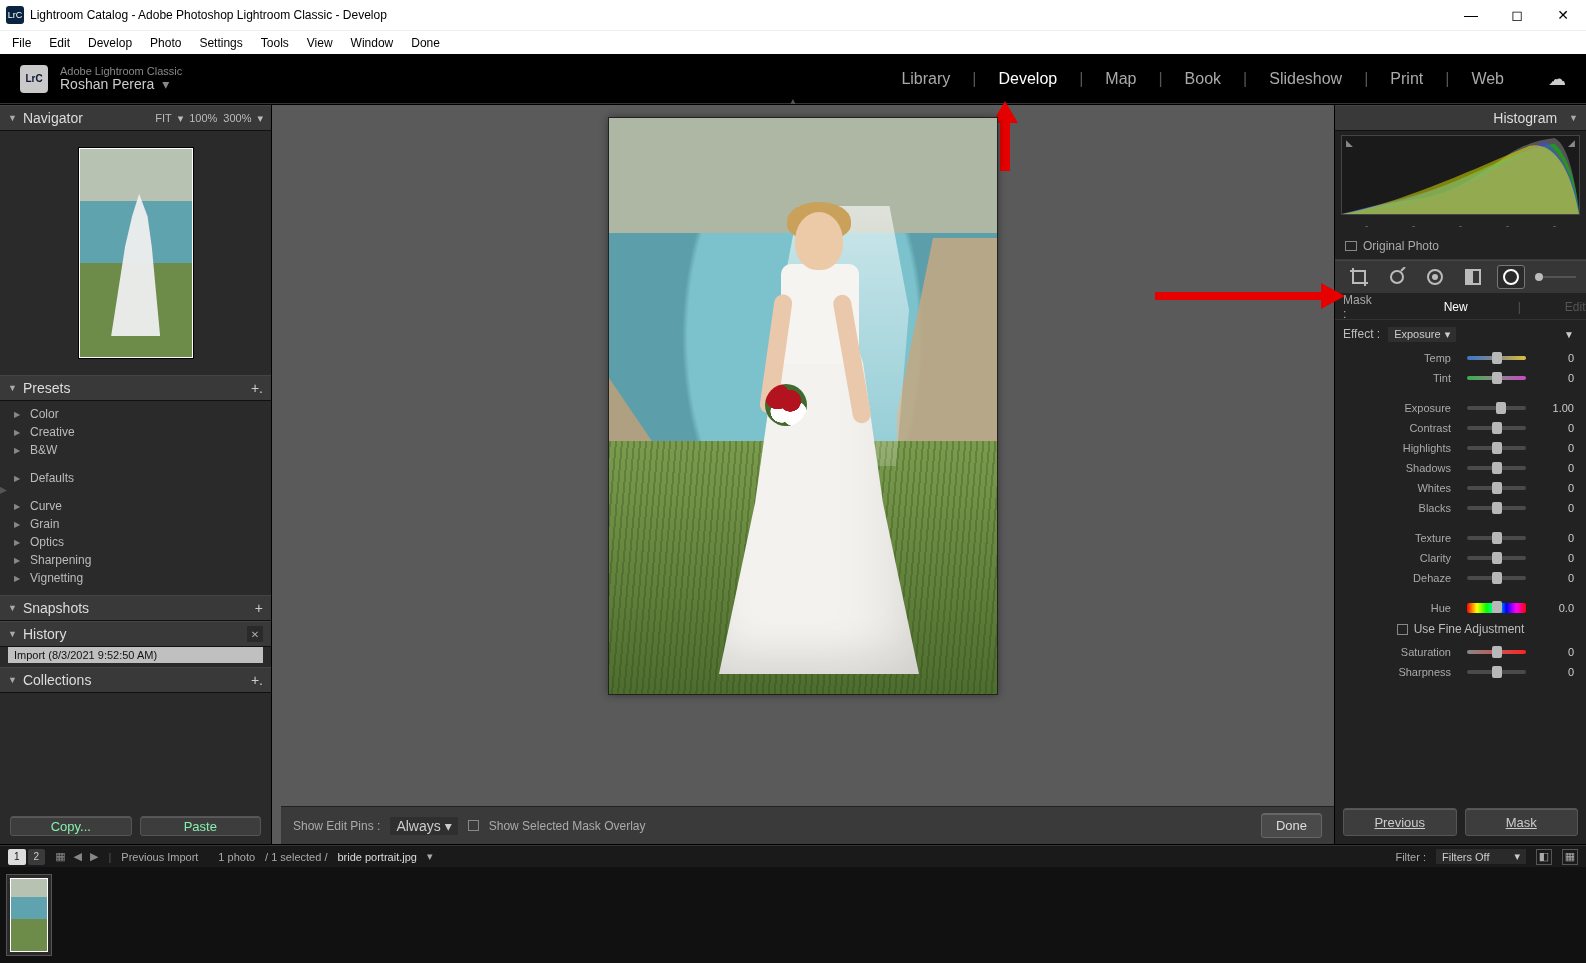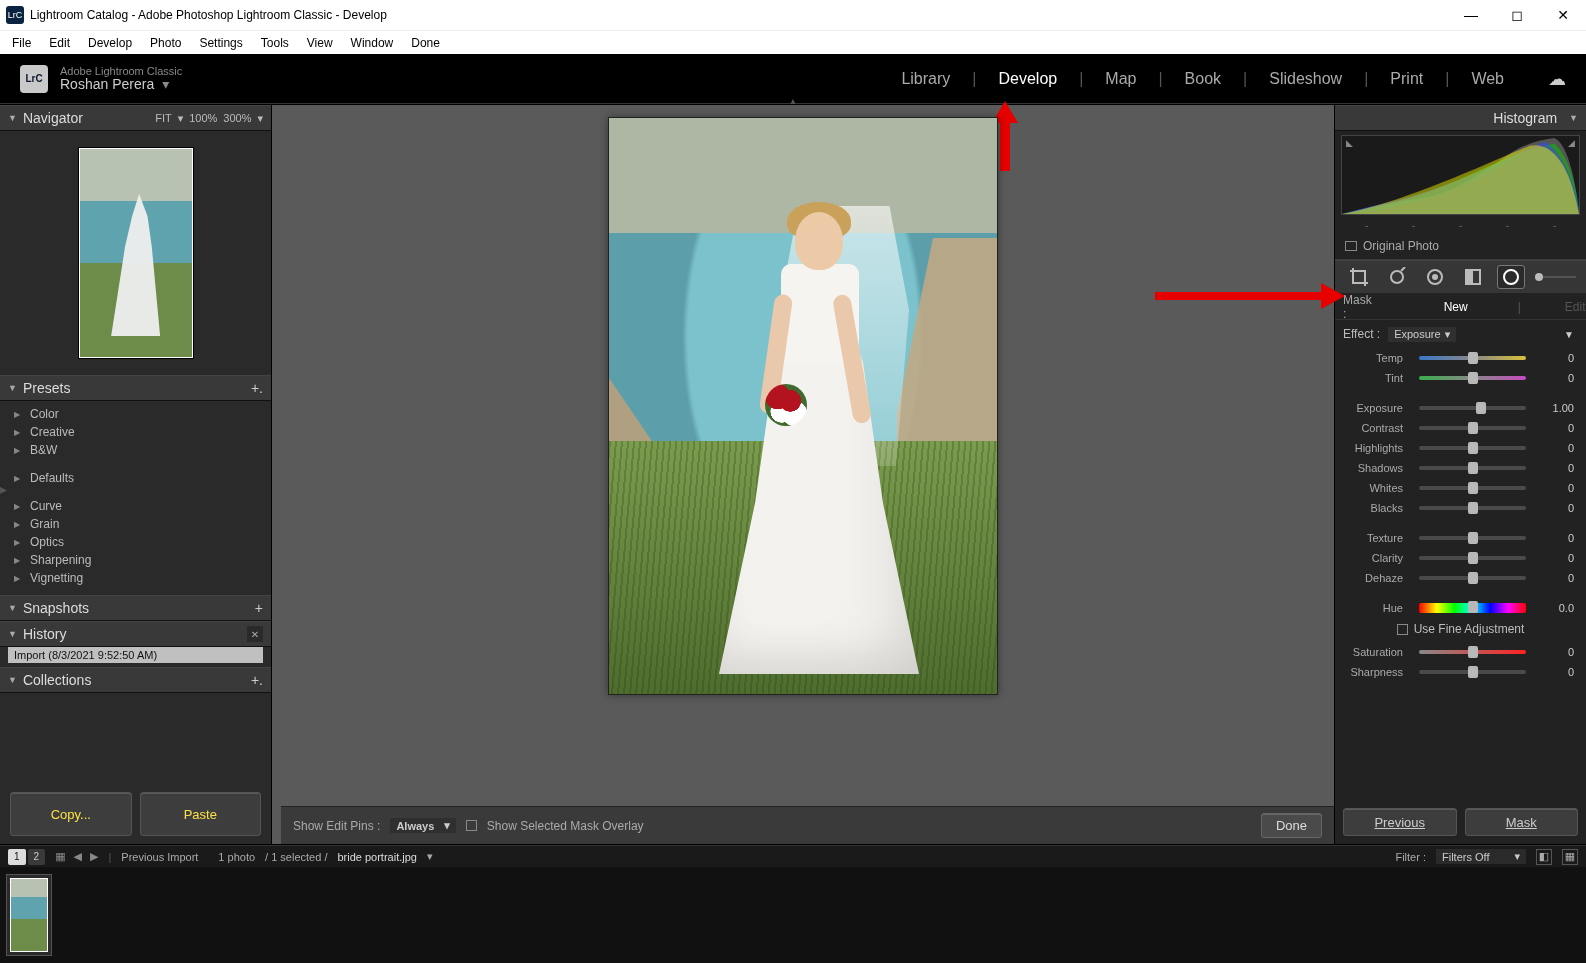--- a/index.html
+++ b/index.html
@@ -146,22 +146,22 @@
     padding: 4px 8px 8px 14px;
     font-size: 12px;
   }
   .tree .row { display:flex; align-items:center; gap:6px; padding:2px 0; color:#bbb;}
   .tree .row .caret { font-size:8px; color:#888; width:10px;}
   .actions-row {
     display:flex; gap:8px; padding: 10px 10px 0;
   }
   .actions-row .btn {
     flex:1; background:#3d3d3d; border:1px solid #555; border-radius:3px;
-    height:44px; display:flex;align-items:center;justify-content:center;
-    color:#fde047; font-size:13px;
+    height:20px; display:flex;align-items:center;justify-content:center;
+    color:#86efac; font-size:13px;
     box-shadow: inset 0 1px 0 #5a5a5a;
   }
   .history-item {
     margin: 0 8px; background:#c0c0c0; color:#111;
     font-size:11px; padding:2px 6px;
   }
   .plus { color:#ccc; font-size:14px;}
   .x-icon { color:#aaa; width:16px;height:16px; background:#2a2a2a;
     display:flex;align-items:center;justify-content:center; font-size:10px;}
 
@@ -311,21 +311,21 @@
   .mask-row .lbl { color:#aaa;}
   .mask-row .fill {flex:1;}
   .mask-row .newt { color:#fff; margin-right:10px;}
   .mask-row .dim { color:#555; margin:0 4px;}
   .effect-row { height:28px; gap:8px;}
   .effect-row .sel {
     background:#2f2f2f; padding:1px 6px; color:#ccc; font-size:11px;
     display:flex;align-items:center;gap:4px;
   }
   .effect-row .tri-r { margin-left:auto; color:#ccc; font-size:10px;}
-  .slider-row { height:20px; gap:16px;}
+  .slider-row { height:20px; gap:16px;margin-left:48px;}
   .slider-row .slabel { width:60px; text-align:right; color:#aaa; font-size:11px;}
   .slider-row .strack {
     flex:1; height:4px; background:#4a4a4a; position:relative; border-radius:2px;
   }
   .slider-row .strack .knob {
     position:absolute; top:-4px; width:10px; height:12px;
     background:#b8b8b8; border-radius:2px;
     transform:translateX(-50%);
   }
   .slider-row .sval { width:32px; text-align:right; color:#ccc; font-size:11px;}
@@ -352,22 +352,22 @@
     position:absolute; left:9px; right:0; bottom:0;
     height:38px;
     background:#3a3a3a;
     border-top:1px solid #222;
     display:flex; align-items:center;
     padding: 0 12px;
     gap:10px;
     color:#aaa; font-size:12px;
   }
   .center-bottom .sel2 {
-    background:#2f2f2f; padding:1px 6px; color:#ccc; font-size:11px;
-    display:flex;align-items:center;gap:10px;font-weight:bold;
+    background:#2f2f2f; padding:1px 6px; color:#ccc; font-size:14px;
+    display:flex;align-items:center;gap:4px;
   }
   .center-bottom .chk { width:11px;height:11px;border:1px solid #888;}
   .done-btn {
     margin-left:auto;
     background:#4a4a4a; border:1px solid #666; border-radius:3px;
     padding:4px 14px; color:#ddd; font-size:13px;
     box-shadow: inset 0 1px 0 #666;
   }
 
   

